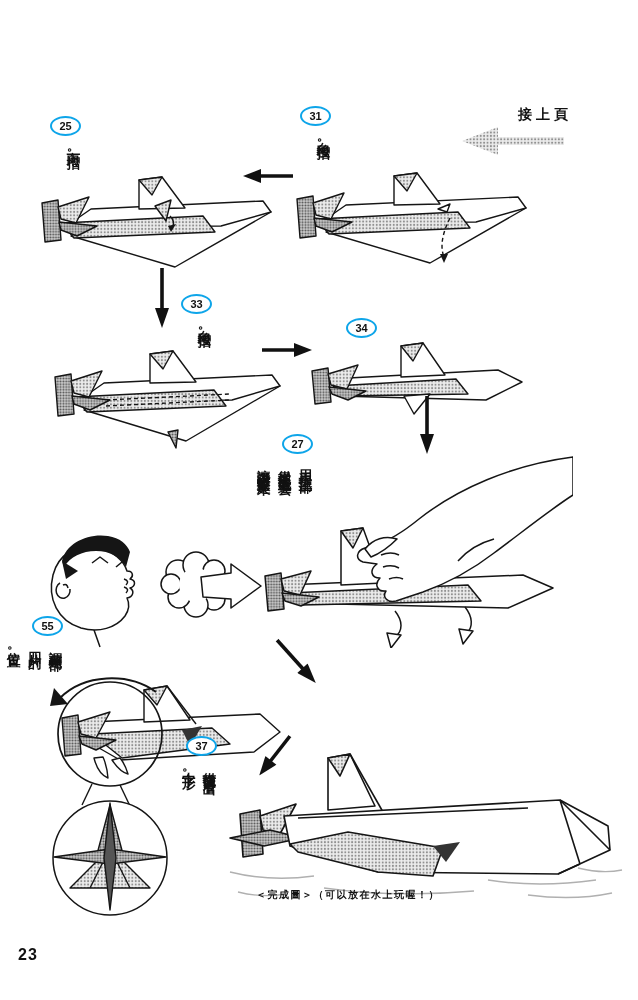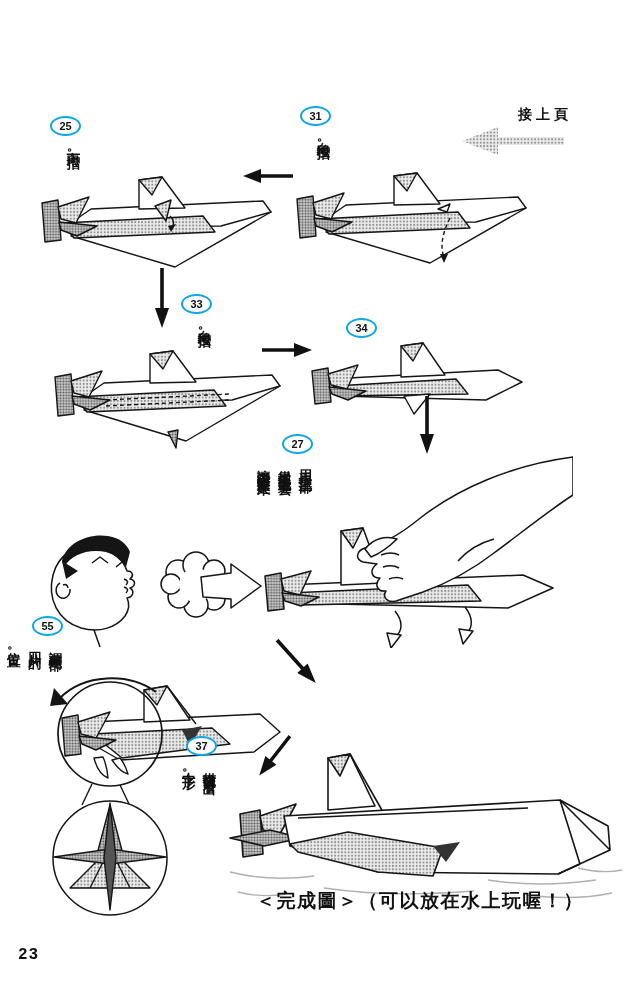--- a/index.html
+++ b/index.html
@@ -17,22 +17,22 @@
     font-size:11px; font-weight:800; line-height:17px; text-align:center;
     background:#fff;
   }
   .vtext {
     writing-mode:vertical-rl; text-orientation:upright;
     font-size:13.5px; font-weight:700; line-height:1.25; letter-spacing:2px;
     white-space:nowrap;
   }
   .vtext > div { margin-left:4px; }
 
-  .caption { position:absolute; font-size:19px; font-weight:700; letter-spacing:1.5px; white-space:nowrap; }
-  .pagenum { position:absolute; font-size:16px; font-weight:800; letter-spacing:1px;font-family:Liberation Mono, monospace; }
+  .caption { position:absolute; font-size:10px; font-weight:700; letter-spacing:1.5px; white-space:nowrap; }
+  .pagenum { position:absolute; font-size:16px; font-weight:800; letter-spacing:1px; }
 
   .rotl { transform:rotate(-42deg); transform-origin:top center; }
   .rotr { transform:rotate(38deg); transform-origin:top center; }
 </style>
 </head>
 <body>
 
 <div class="page">
 
   <svg width="0" height="0" style="position:absolute" aria-hidden="true">

